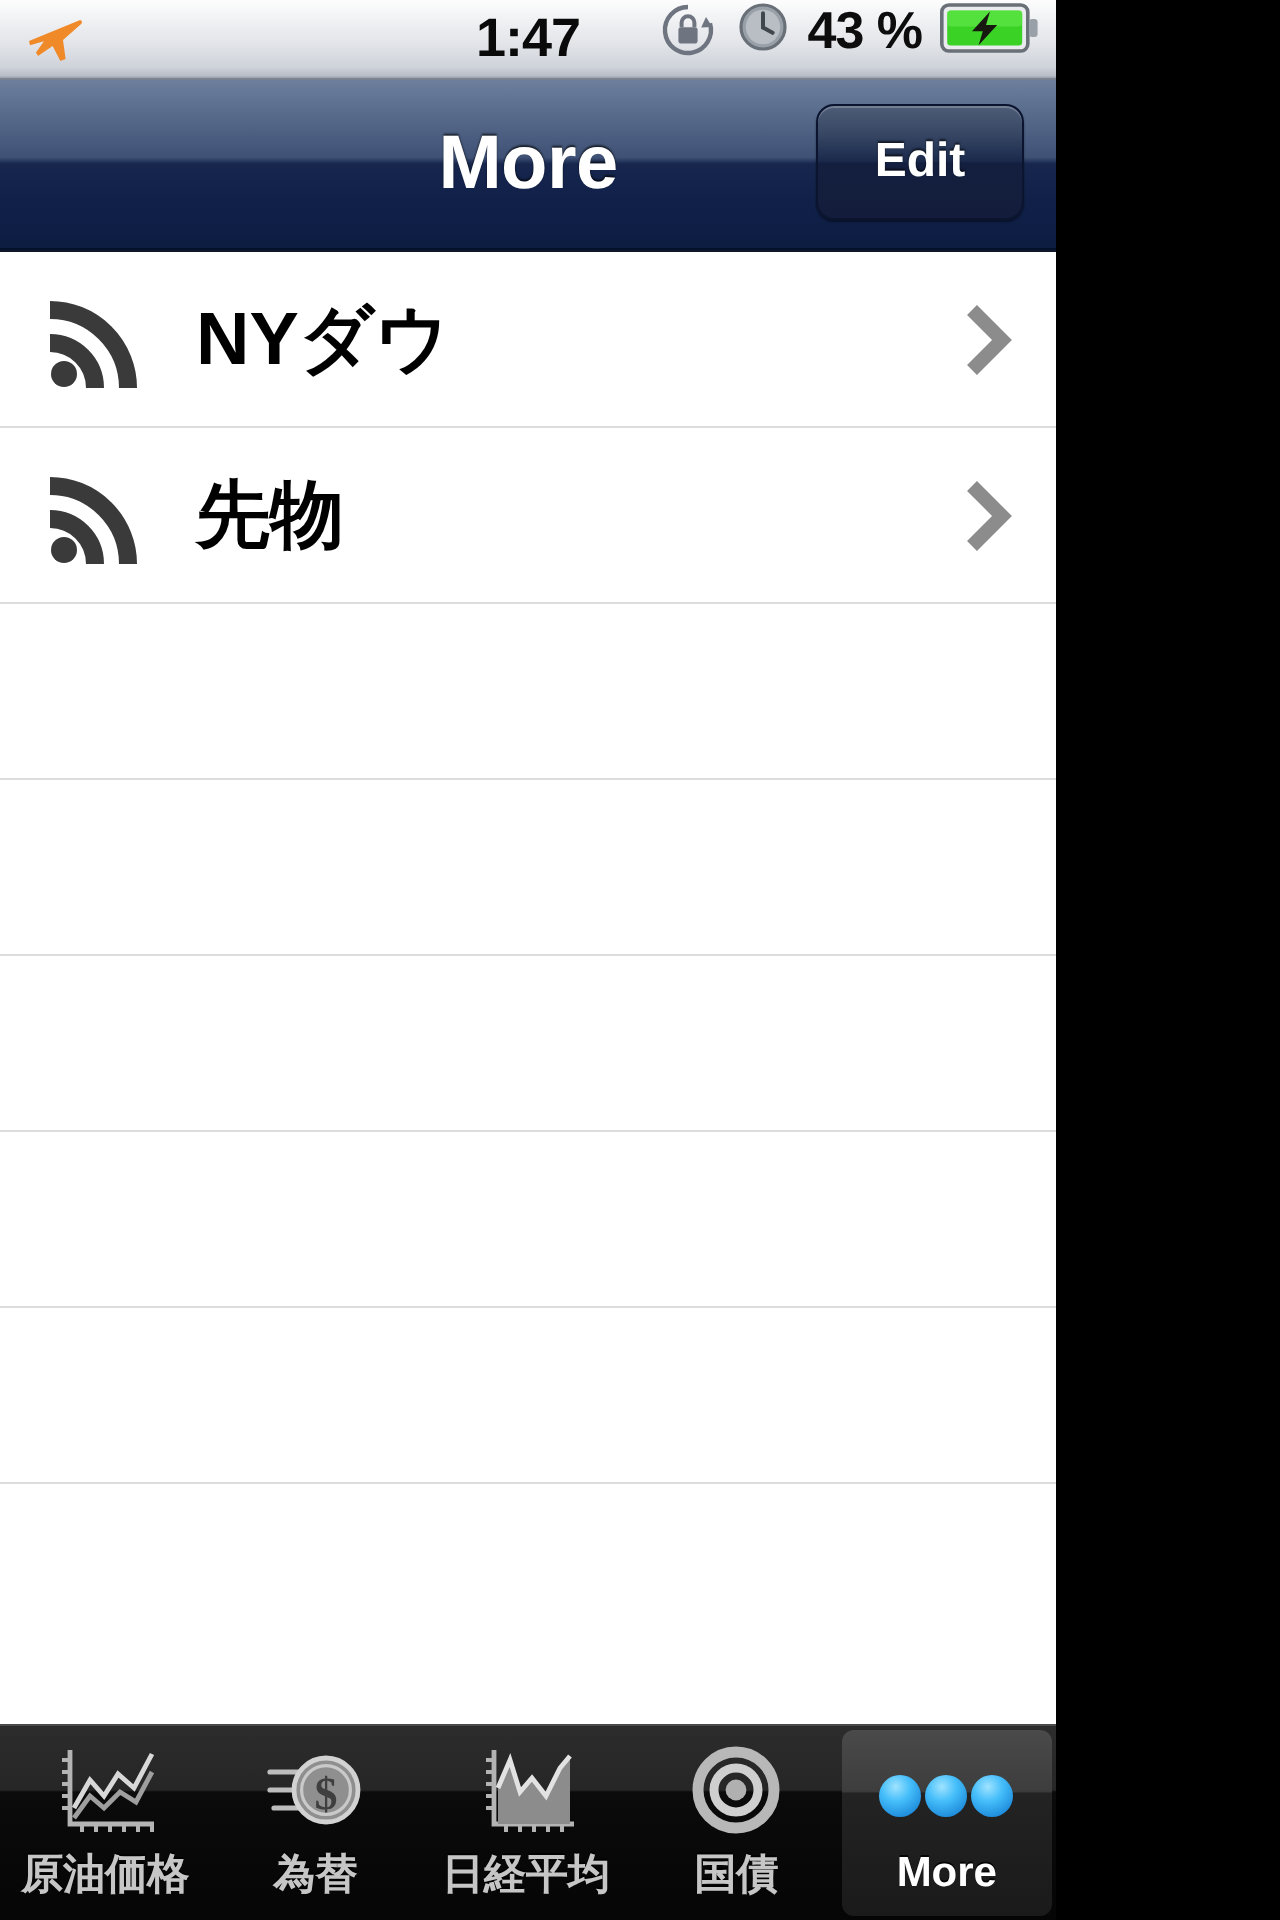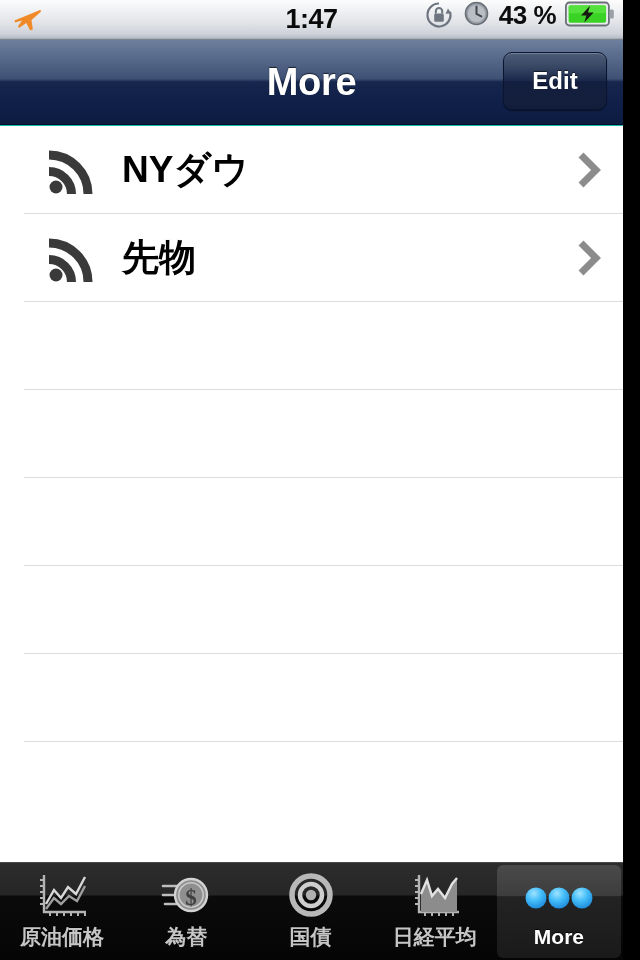--- a/index.html
+++ b/index.html
@@ -5,24 +5,24 @@
   html, body {
     margin: 0;
     padding: 0;
     background: #000;
   }
   body {
     font-family: "Liberation Sans", "DejaVu Sans", sans-serif;
   }
   #screen {
     position: relative;
-    width: 623px;
+    width: 528px;
     height: 960px;
     overflow: hidden;
-    background: #14b8a6;
+    background: #0f172a;
   }
 
   
   .status-bar {
     position: relative;
     height: 40px;
     width: 100%;
     background: linear-gradient(to bottom,
         #fdfdfd 0%,
         #f2f3f5 22%,
@@ -127,21 +127,20 @@
 
   
   .table-view {
     position: absolute;
     top: 126px;
     left: 0;
     right: 0;
     bottom: 98px;
     background: #ffffff;
     overflow: hidden;
-    padding-left: 24px;
   }
   .list-row {
     position: relative;
     height: 88px;
     border-bottom: 1px solid #dcdcdc;
     display: flex;
     align-items: center;
     box-sizing: border-box;
     background: #ffffff;
   }
@@ -360,51 +359,51 @@
           <circle cx="33" cy="23" r="12.2" fill="none" stroke="#c9c9c9" stroke-width="1.6"></circle>
           <text x="33" y="32.5" font-family="'Liberation Serif', serif" font-size="23" font-weight="bold" fill="#3f3f3f" text-anchor="middle">$</text>
         </svg>
       </span>
       <span class="tab-label">為替</span>
     </div>
 
     <div class="tab-item">
       <span class="tab-icon">
         <svg width="56" height="48" viewBox="0 0 56 48">
-          <circle cx="28" cy="23" r="19" fill="none" stroke="#b8b8b8" stroke-width="5.5"></circle>
-          <circle cx="28" cy="23" r="11" fill="none" stroke="#cfcfcf" stroke-width="4.5"></circle>
-          <circle cx="28" cy="23" r="5.2" fill="#b0b0b0"></circle>
-        </svg>
-      </span>
-      <span class="tab-label">国債</span>
-    </div>
-
-    <div class="tab-item">
-      <span class="tab-icon">
-        <svg width="56" height="48" viewBox="0 0 56 48">
           <path d="M12 3 V40 H52" fill="none" stroke="#b4b4b4" stroke-width="2.4"></path>
           <g stroke="#b4b4b4" stroke-width="2">
             <path d="M8 8 h4"></path>
               <path d="M8 14 h4"></path>
               <path d="M8 20 h4"></path>
             <path d="M8 26 h4"></path>
               <path d="M8 32 h4"></path>
             <path d="M18 40 v4"></path>
               <path d="M25 40 v4"></path>
               <path d="M32 40 v4"></path>
             <path d="M39 40 v4"></path>
               <path d="M46 40 v4"></path>
           </g>
           <path d="M14 40 L14 22 L20 8 L25 24 L31 17 L38 26 L45 12 L50 6 L50 40 Z" fill="#8c8c8c"></path>
           <path d="M14 22 L20 8 L25 24 L31 17 L38 26 L45 12 L50 6" fill="none" stroke="#e2e2e2" stroke-width="2.4"></path>
         </svg>
       </span>
       <span class="tab-label">日経平均</span>
     </div>
 
+    <div class="tab-item">
+      <span class="tab-icon">
+        <svg width="56" height="48" viewBox="0 0 56 48">
+          <circle cx="28" cy="23" r="19" fill="none" stroke="#b8b8b8" stroke-width="5.5"></circle>
+          <circle cx="28" cy="23" r="11" fill="none" stroke="#cfcfcf" stroke-width="4.5"></circle>
+          <circle cx="28" cy="23" r="5.2" fill="#b0b0b0"></circle>
+        </svg>
+      </span>
+      <span class="tab-label">国債</span>
+    </div>
+
     <div class="tab-item selected">
       <span class="tab-icon">
         <svg width="76" height="34" viewBox="0 0 76 34">
           <defs>
             <radialGradient id="dotg" cx="40%" cy="28%" r="78%">
               <stop offset="0%" stop-color="#9fe3ff"></stop>
               <stop offset="45%" stop-color="#45befa"></stop>
               <stop offset="100%" stop-color="#1a86d8"></stop>
             </radialGradient>
           </defs>

